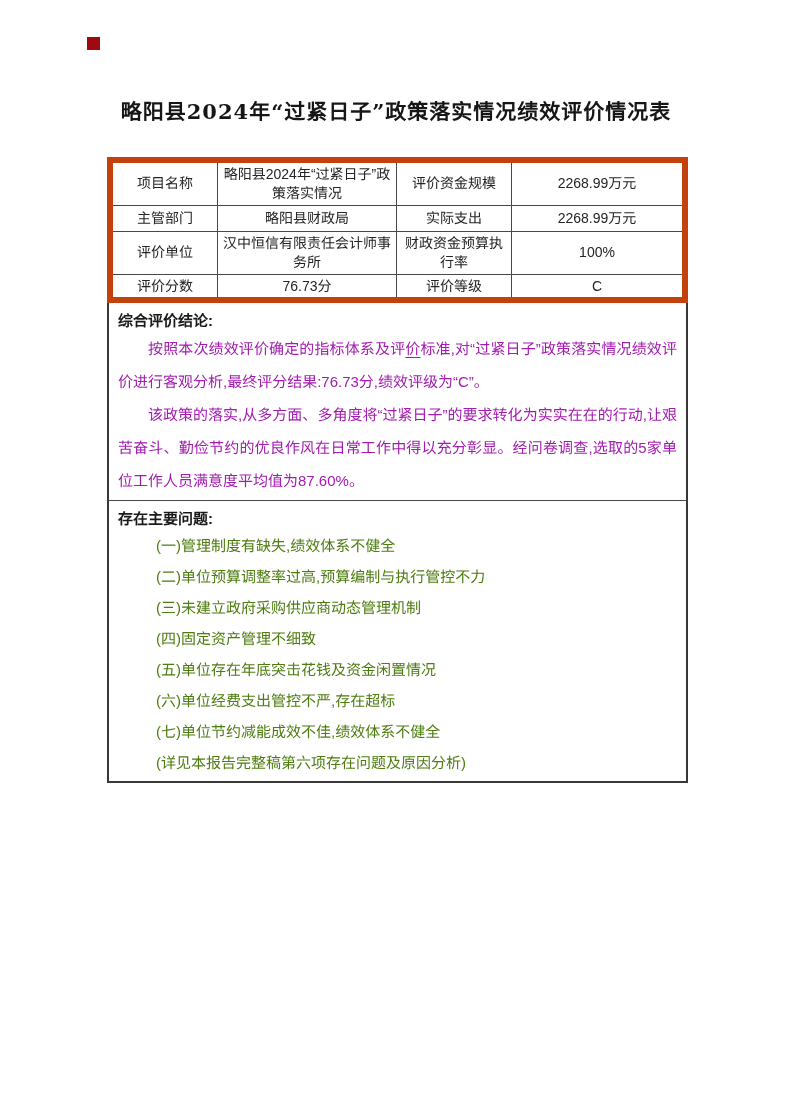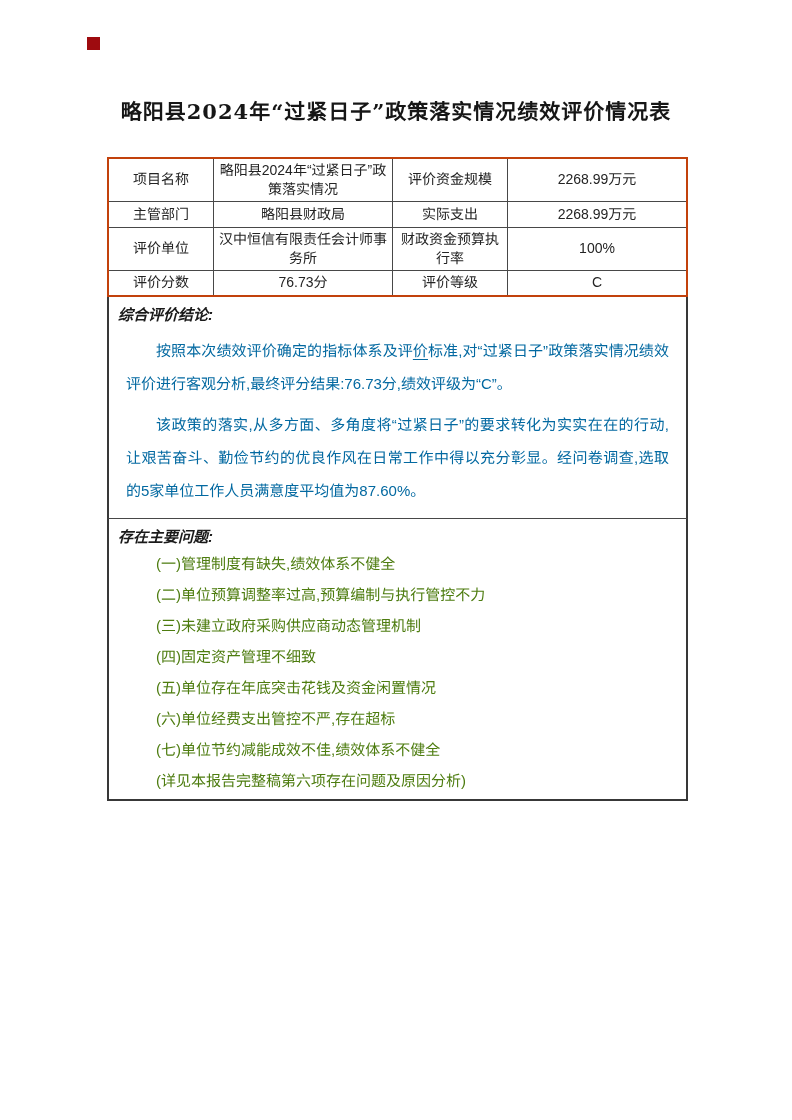--- a/index.html
+++ b/index.html
@@ -13,45 +13,45 @@
   .doc-title{
     position:absolute;top:95px;left:0;width:100%;
     text-align:center;font-family:"DejaVu Serif","Liberation Serif",serif;
     font-size:21px;font-weight:700;letter-spacing:1px;color:#161616;
   }
   .doc{
     position:absolute;left:107px;top:157px;width:581px;
   }
   table.info{
     width:100%;border-collapse:collapse;table-layout:fixed;
-    border:2px solid #c2410c;
+    border:6px solid #c2410c;
   }
   table.info td{
     border:1.5px solid #484848;
     text-align:center;vertical-align:middle;
     font-size:14px;line-height:1.35;padding:2px 4px;
     color:#242424;
   }
   .col1{width:96px;}
   .col2{width:170px;}
   .col3{width:106px;}
   tr.tall{height:40px;}
   tr.short{height:26px;}
   tr.tall2{height:42px;}
   .section{
     border:1.5px solid #484848;border-top:none;
     padding:6px 9px 3px 9px;
   }
   .section:last-child{border-bottom:2px solid #383838;}
   .section-l,.section-r{border-left:2px solid #383838;border-right:2px solid #383838;}
   .sec-heading{
-    font-size:15px;font-weight:700;color:#1a1a1a;line-height:23px;font-style:italic;
+    font-size:15px;font-weight:700;color:#1a1a1a;line-height:23px;
   }
   .para{
-    margin:8px;font-size:15px;line-height:33px;color:#0369a1;
+    margin:0;font-size:15px;line-height:33px;color:#a21caf;
     text-indent:2em;text-align:justify;
   }
   .para .u-char{text-decoration:underline;text-underline-offset:3px;}
   .item{
     font-size:15px;line-height:31px;color:#4d7c0f;
     padding-left:38px;text-align:left;
   }
 </style>
 </head>
 <body>

